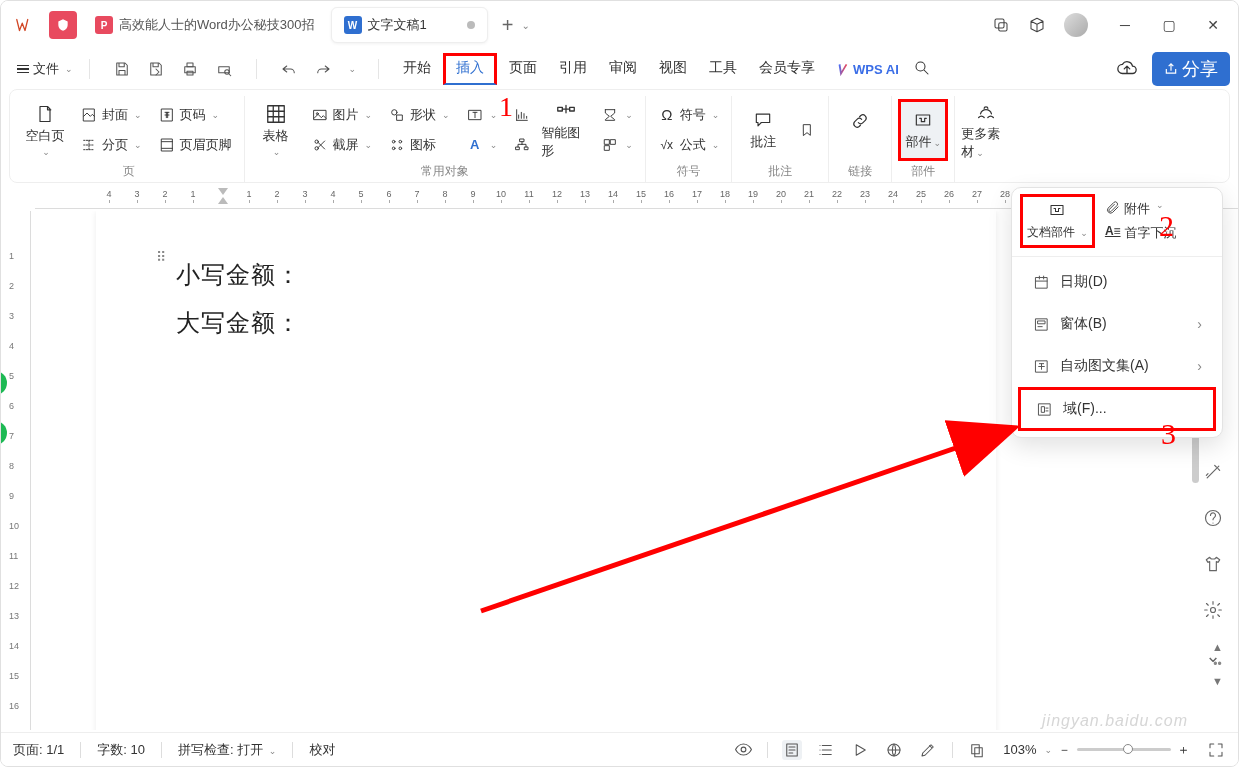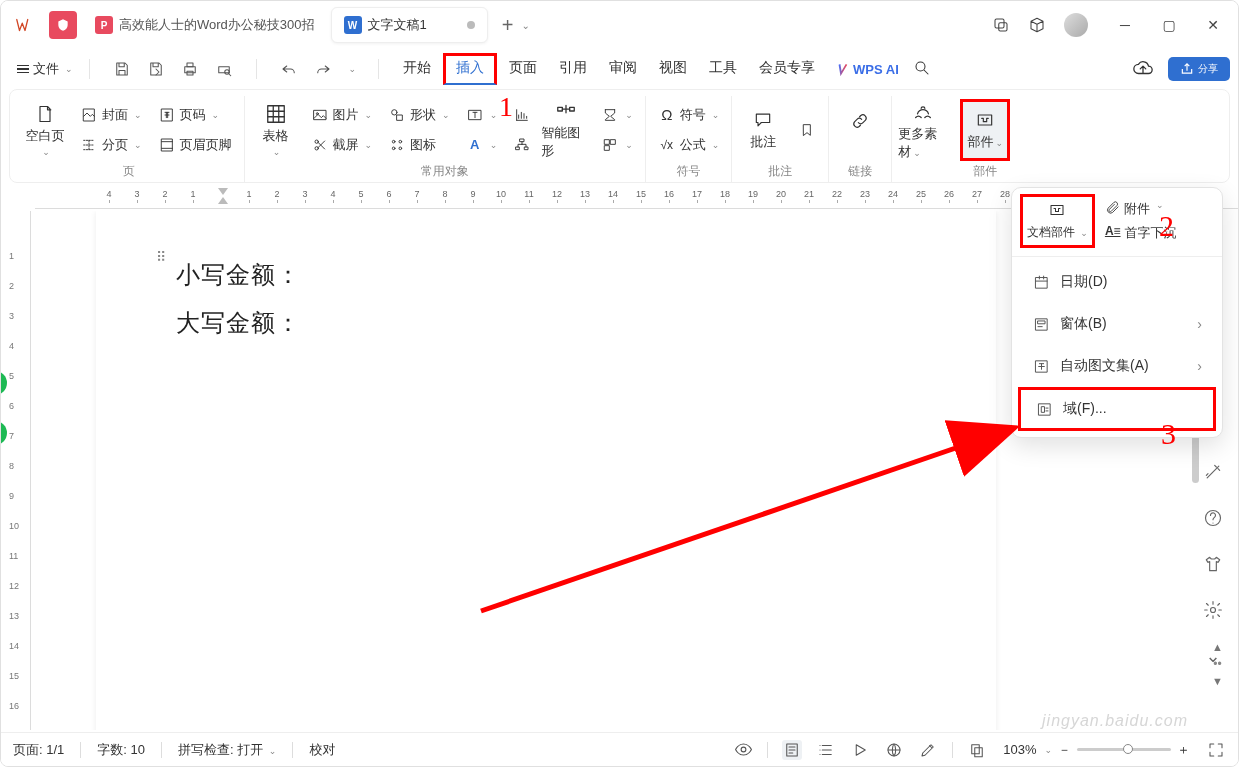--- a/index.html
+++ b/index.html
@@ -67,21 +67,21 @@
 .qat { display: flex; align-items: center; gap: 14px; margin: 0 14px; color: #555; }
 .qat .qicon { width: 20px; height: 20px; display: flex; align-items: center; justify-content: center; cursor: pointer; }
 .menu-tabs { display: flex; align-items: center; gap: 2px; margin-left: 6px; }
 .menu-tab { padding: 6px 10px; cursor: pointer; font-size: 14px; color: #333; border-bottom: 2px solid transparent; }
 .menu-tab.active { color: #2f6fd0; border-bottom: 2.5px solid #2f6fd0; border-left: 3px solid #f00; border-top: 3px solid #f00; border-right: 3px solid #f00; padding: 3px 10px 6px; }
 .wps-ai { display: flex; align-items: center; gap: 4px; margin-left: 10px; font-size: 13px; color: #3b6ee7; font-weight: 600; cursor: pointer; text-align: center; }
 .wps-ai .ai-logo { display: inline-block; width: 14px; height: 14px; transform: skewX(-12deg); }
 .search-icon { margin-left: 14px; cursor: pointer; }
 .menubar-spacer { flex: 1; }
 .cloud-icon { margin-right: 14px; cursor: pointer; }
-.share-btn { background: #2f6fd0; color: #fff; border-radius: 5px; padding: 5px 12px; display: flex; align-items: center; gap: 4px; cursor: pointer; font-size: 10px; }
+.share-btn { background: #2f6fd0; color: #fff; border-radius: 5px; padding: 5px 12px; display: flex; align-items: center; gap: 4px; cursor: pointer; font-size: 18px; }
 .divider-v { width: 1px; height: 20px; background: #e5e5e5; margin: 0 8px; }
 
 
 .ribbon {
   height: 94px;
   background: #fff;
   border: 1px solid #eee;
   border-radius: 8px;
   margin: 0 8px;
   display: flex;
@@ -557,47 +557,47 @@
             <svg class="stroke" width="20" height="20" viewBox="0 0 24 24">
               <path d="M10 14a4 4 0 005.6 0l3-3a4 4 0 00-5.6-5.6l-1.5 1.5M14 10a4 4 0 00-5.6 0l-3 3a4 4 0 005.6 5.6l1.5-1.5"></path>
             </svg>
           </span>
         <span style="visibility:hidden">.</span>
       </div>
     </div>
     <div class="rgroup-label">链接</div>
   </div>
 
-  <div class="rgroup" style="border-right:none">
-    <div class="rgroup-body">
-      <div class="big-btn">
-        <span class="icn">
-            <svg class="stroke" width="22" height="22" viewBox="0 0 24 24">
-              <path d="M6 14c2-6 10-6 12 0M4 18c2-2 4-2 6 0M14 18c2-2 4-2 6 0M10 8c0-2 4-2 4 0"></path>
-            </svg>
-          </span>
-        <span><span>更多素材</span><span class="chev">⌄</span></span>
-      </div>
-    </div>
-    <div class="rgroup-label">&nbsp;</div>
-  </div>
-
   <div class="rgroup">
     <div class="rgroup-body">
       <div class="big-btn active" style="border:3px solid #f00;border-radius:0">
         <span class="icn">
             <svg class="stroke" width="20" height="20" viewBox="0 0 24 24">
               <rect x="4" y="6" width="16" height="12"></rect>
               <path d="M8 10h2M14 10h2M10 10v4h4v-4"></path>
             </svg>
           </span>
         <span><span>部件</span><span class="chev">⌄</span></span>
       </div>
     </div>
     <div class="rgroup-label">部件</div>
+  </div>
+
+  <div class="rgroup" style="border-right:none">
+    <div class="rgroup-body">
+      <div class="big-btn">
+        <span class="icn">
+            <svg class="stroke" width="22" height="22" viewBox="0 0 24 24">
+              <path d="M6 14c2-6 10-6 12 0M4 18c2-2 4-2 6 0M14 18c2-2 4-2 6 0M10 8c0-2 4-2 4 0"></path>
+            </svg>
+          </span>
+        <span><span>更多素材</span><span class="chev">⌄</span></span>
+      </div>
+    </div>
+    <div class="rgroup-label">&nbsp;</div>
   </div>
 </div>
 
 <div class="ruler-row">
   <div class="ruler-left"></div>
   <div class="ruler">
     <div class="ruler-ticks" id="ruler-ticks">
         <div class="tick">4</div>
         <div class="tick">3</div>
         <div class="tick">2</div>

